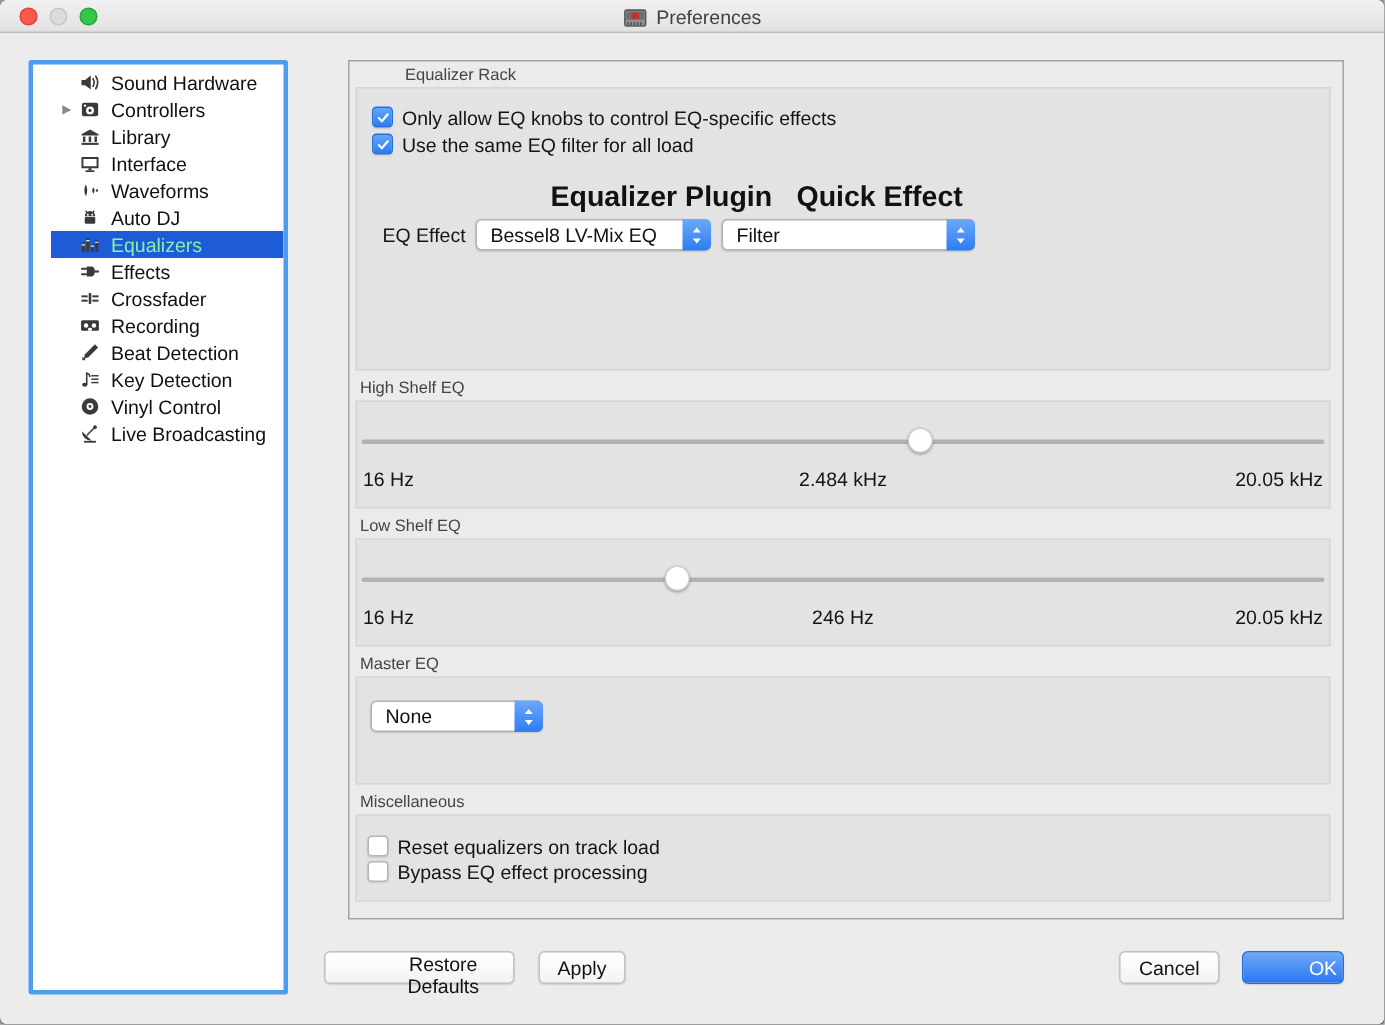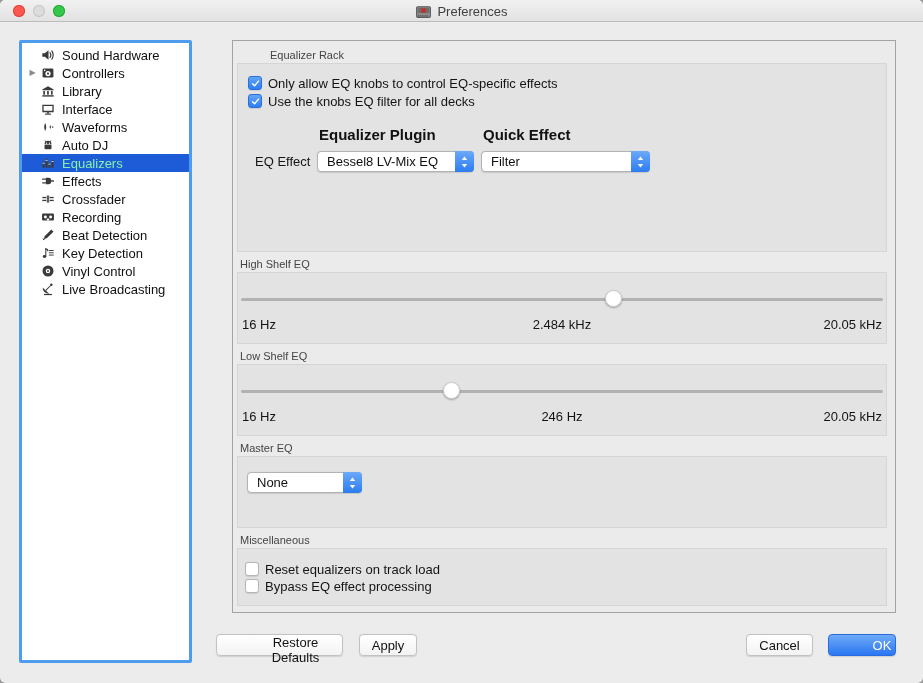--- a/index.html
+++ b/index.html
@@ -15,51 +15,51 @@
   .tl.min   { background:#dcdcdc; box-shadow:inset 0 0 0 1px #c6c6c6; }
   .tl.zoom  { background:#34c84a; box-shadow:inset 0 0 0 1px #2ba53c; }
   .title-wrap { height:22px; display:flex; align-items:center; justify-content:center; gap:5px; }
   .app-icon svg { width:17px; height:17px; display:block; }
   .win-title { font-size:13px; color:#404040; }
 
   
   .content { position:absolute; top:23px; left:0; right:0; bottom:0; }
 
   
-  .sidebar { position:absolute; left:19px; top:17px; width:173px; height:623px; background:#fff; border:3px solid #4e9ced; border-radius:2px; list-style:none; padding-top:3px; overflow:hidden; }
+  .sidebar { position:absolute; left:19px; top:17px; width:173px; height:623px; background:#fff; border:3px solid #4e9ced; border-radius:2px; list-style:none; padding-top:3px; overflow:hidden;padding-left:12px; }
   .sb-item { display:flex; align-items:center; height:18px; font-size:13px; color:#101010; padding-left:3px; cursor:default; }
   .sb-item.selected { background:#1d5cd6; color:#86efac; }
   .disclosure { width:15px; flex:none; font-size:8px; color:#8a8a8a; text-align:center; line-height:18px; }
   .sb-icon { width:16px; height:16px; flex:none; margin-right:6px; display:flex; align-items:center; justify-content:center; }
   .sb-icon svg { width:14px; height:14px; fill:#3a3a3a; }
   .sb-label { white-space:nowrap; }
 
   
   .main-frame { position:absolute; left:232px; top:17px; width:664px; height:573px; border:1px solid #a3a3a3; background:#ebebeb; }
   .section-title { margin:6px 0 2px 7px; font-size:11px; color:#444; }
-  .section-title.first { margin-top:8px;padding-left:30px; }
+  .section-title.first { margin-top:3px;padding-left:30px; }
   .panel { margin-left:4px; width:650px; background:#e3e3e3; border:1px solid #d5d5d5; border-radius:0; position:relative; }
   .panel-rack { height:189px; }
   .panel-slider { height:72px; }
   .panel-master { height:72px; }
   .panel-misc { height:58px; }
 
   
   .cb-row { position:absolute; display:flex; align-items:center; gap:6px; height:16px; cursor:default; }
   .checkbox { width:14px; height:14px; border-radius:3px; background:#fff; border:1px solid #b6b6b6; display:flex; align-items:center; justify-content:center; flex:none; box-shadow:0 .5px 1px rgba(0,0,0,.1); }
   .checkbox svg { display:none; width:11px; height:11px; }
   .checkbox.checked { background:linear-gradient(#63a5f6,#2d7ef1); border-color:#2a6fd9; }
   .checkbox.checked svg { display:block; }
   .cb-label { font-size:13px; color:#141414; white-space:nowrap; }
   #cb-knobs { left:10px; top:11px; } #cb-same { left:10px; top:29px; }
   #cb-reset { left:7px; top:12px; }  #cb-bypass { left:7px; top:29px; }
 
   
   .col-headers { position:absolute; top:62px; left:0; right:0; height:16px; }
-  .col-h { position:absolute; font-weight:bold; font-size:15px; color:#111; white-space:nowrap; }
+  .col-h { position:absolute; font-weight:bold; font-size:19px; color:#111; white-space:nowrap;margin-left:48px; }
   .col-h.h1 { left:81px; } .col-h.h2 { left:245px; }
   .eq-row { position:absolute; top:87px; left:0; right:0; height:21px; }
   .row-label { position:absolute; left:17px; top:3px; font-size:13px; color:#141414; }
 
   
   .popup { position:absolute; height:21px; background:#fff; border:1px solid #b3b3b3; border-radius:4px; display:flex; box-shadow:0 .5px 1px rgba(0,0,0,.12); cursor:default; }
   .popup1 { left:79px; top:0; width:157px; }
   .popup2 { left:243px; top:0; width:169px; }
   .popup-master { left:9px; top:15px; width:115px; }
   .popup-value { flex:1; font-size:13px; color:#101010; padding:2px 3px 0 9px; white-space:nowrap; overflow:hidden; }
@@ -284,21 +284,21 @@
               </svg>
             </span>
           <span class="cb-label">Only allow EQ knobs to control EQ-specific effects</span>
         </div>
         <div class="cb-row" id="cb-same">
           <span class="checkbox checked">
               <svg viewBox="0 0 14 14">
                 <path d="M3.2 7.3l2.6 2.7 5-6" fill="none" stroke="#fff" stroke-width="1.8" stroke-linecap="round" stroke-linejoin="round"></path>
               </svg>
             </span>
-          <span class="cb-label">Use the knobs EQ filter for all decks</span>
+          <span class="cb-label">Use the same EQ filter for all load</span>
         </div>
         <div class="col-headers">
           <span class="col-h h1">Equalizer Plugin</span>
           <span class="col-h h2">Quick Effect</span>
         </div>
         <div class="eq-row">
           <span class="row-label">EQ Effect</span>
           <div class="popup popup1">
             <span class="popup-value">Bessel8 LV-Mix EQ</span>
             <span class="popup-cap">

